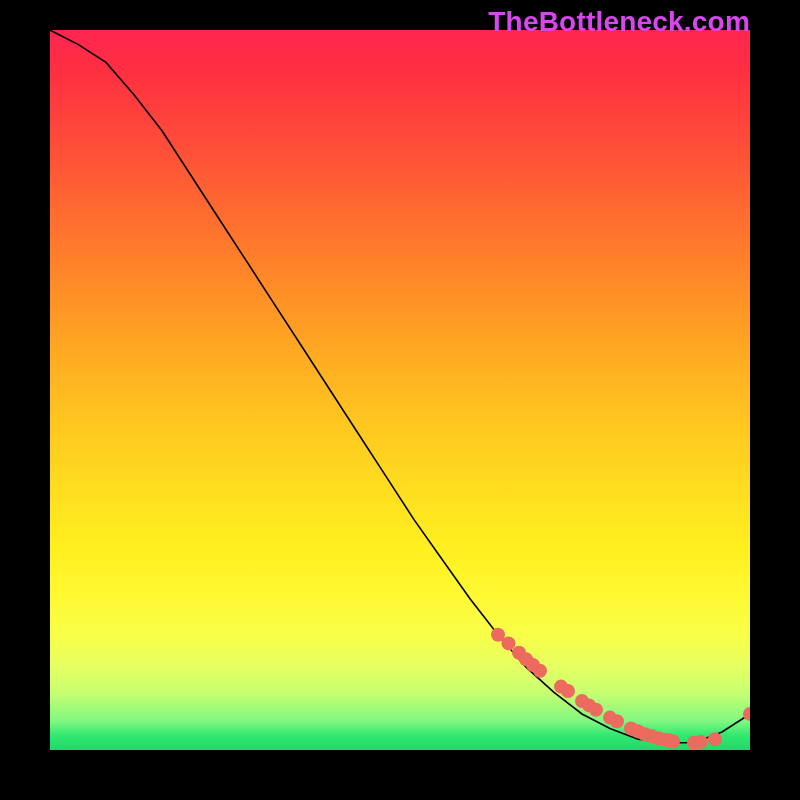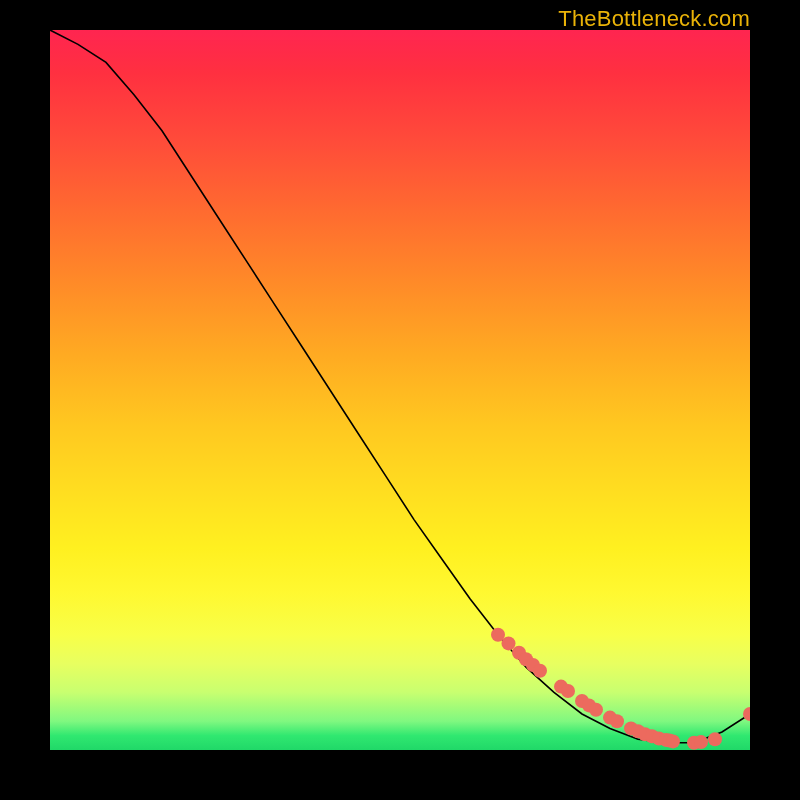--- a/index.html
+++ b/index.html
@@ -41,23 +41,23 @@
       #C8FF70 92%,
       #80F880 96%,
       #30E870 98%,
       #20D868 100%
     );
   }
   .watermark {
     position: absolute;
     top: 6px;
     right: 50px;
-    color: #eab308;
-    font-size: 22px;
-    font-weight: 400;
+    color: #d946ef;
+    font-size: 28px;
+    font-weight: 700;
     letter-spacing: 0.2px;
   }
   svg.overlay {
     position: absolute;
     left: 50px;
     top: 30px;
     width: 700px;
     height: 720px;
   }
 </style>

